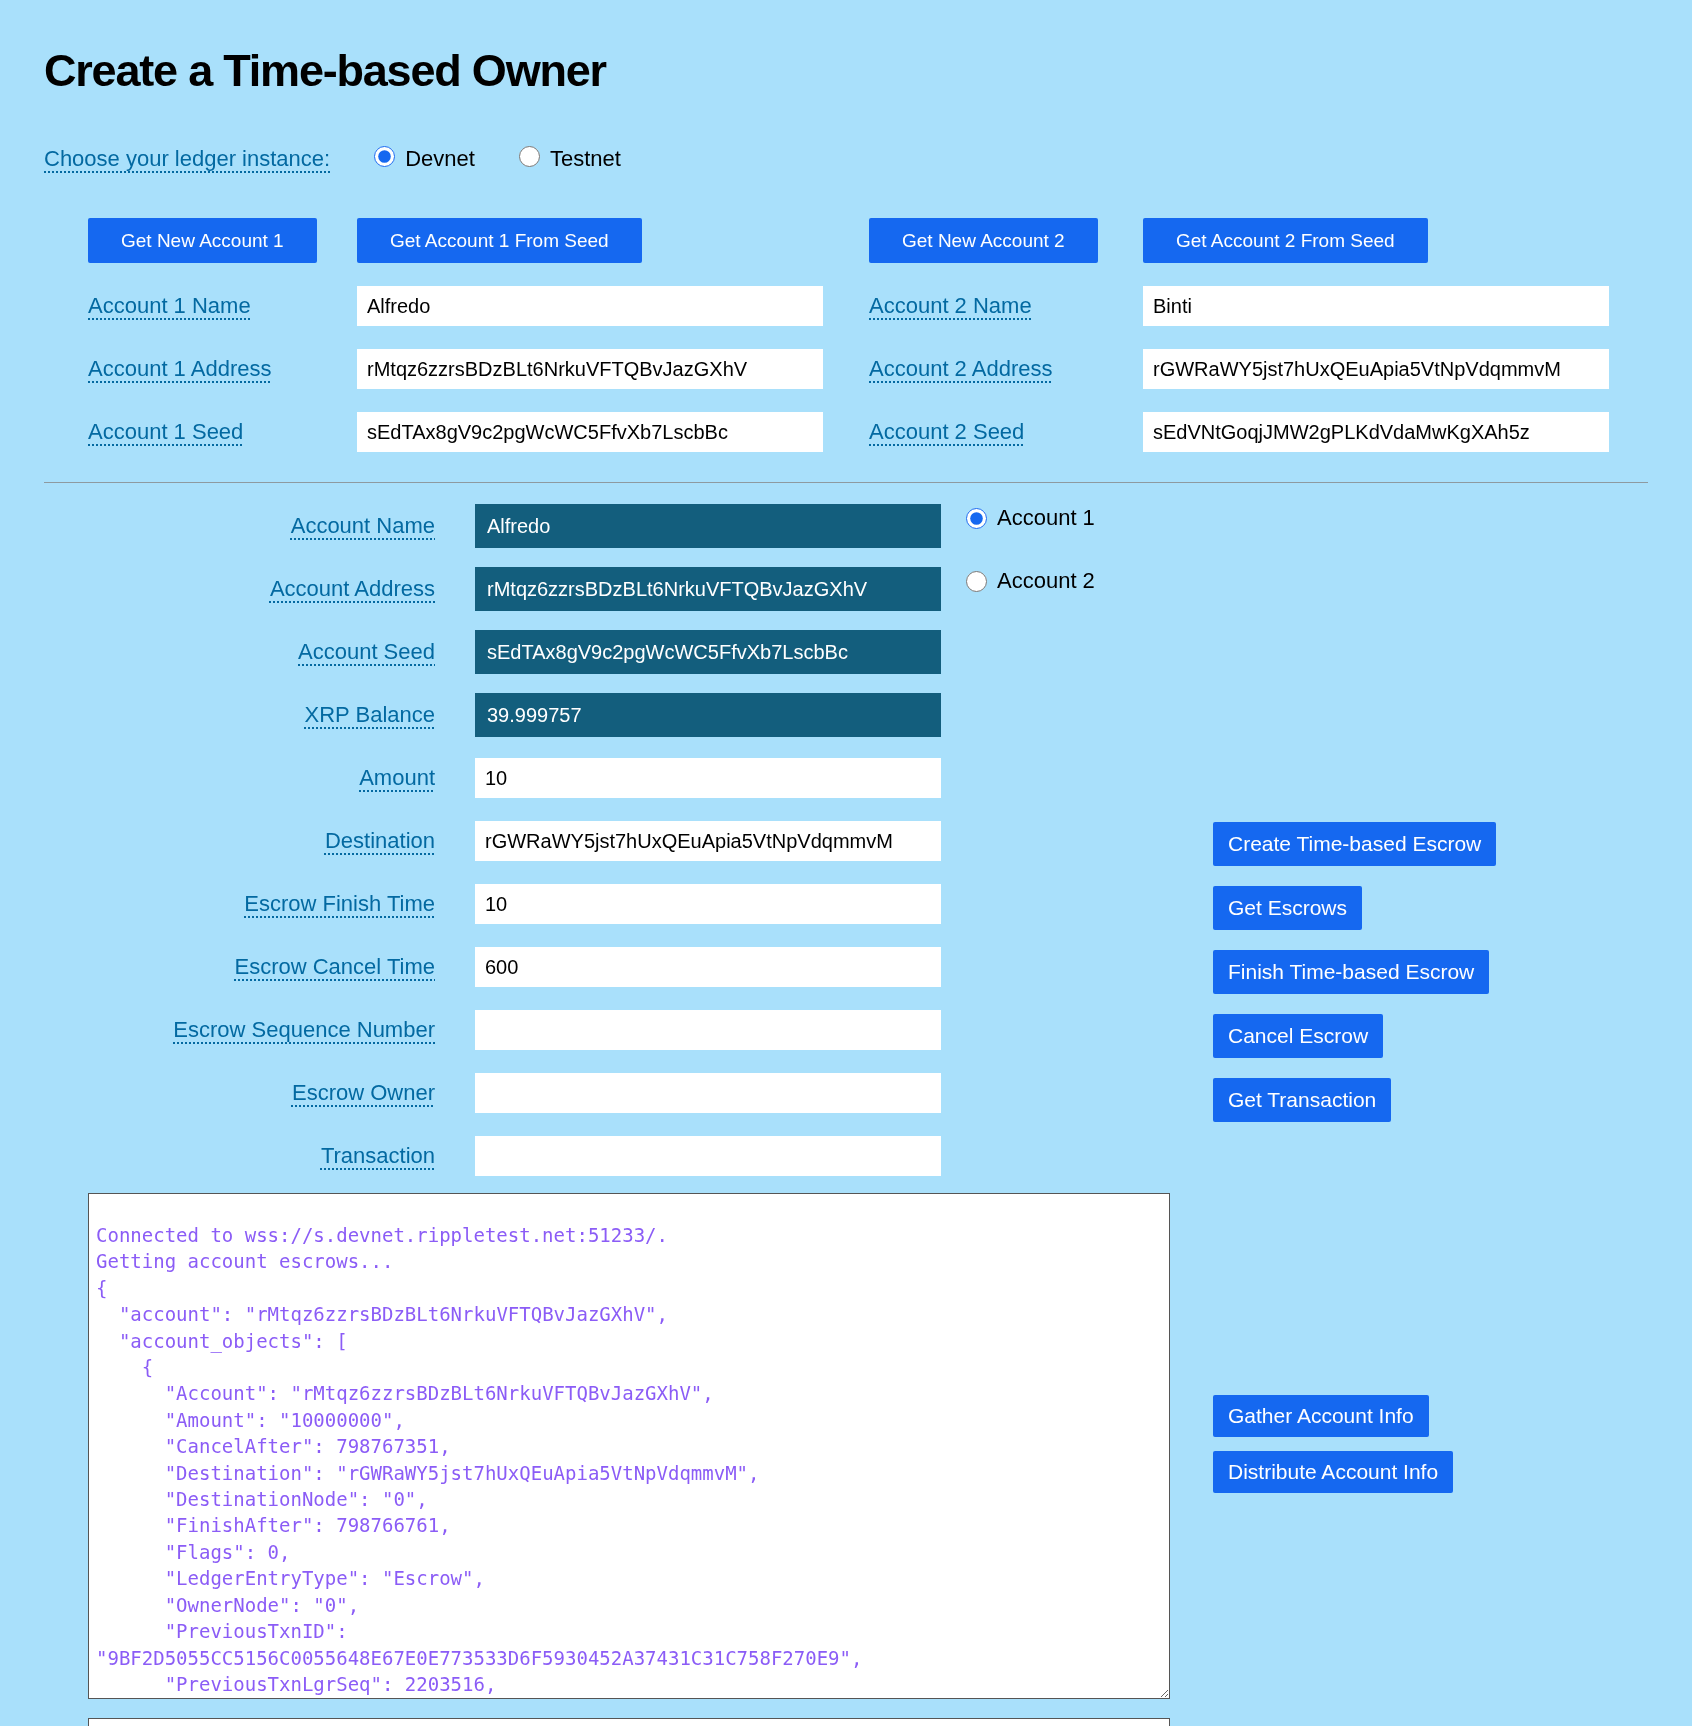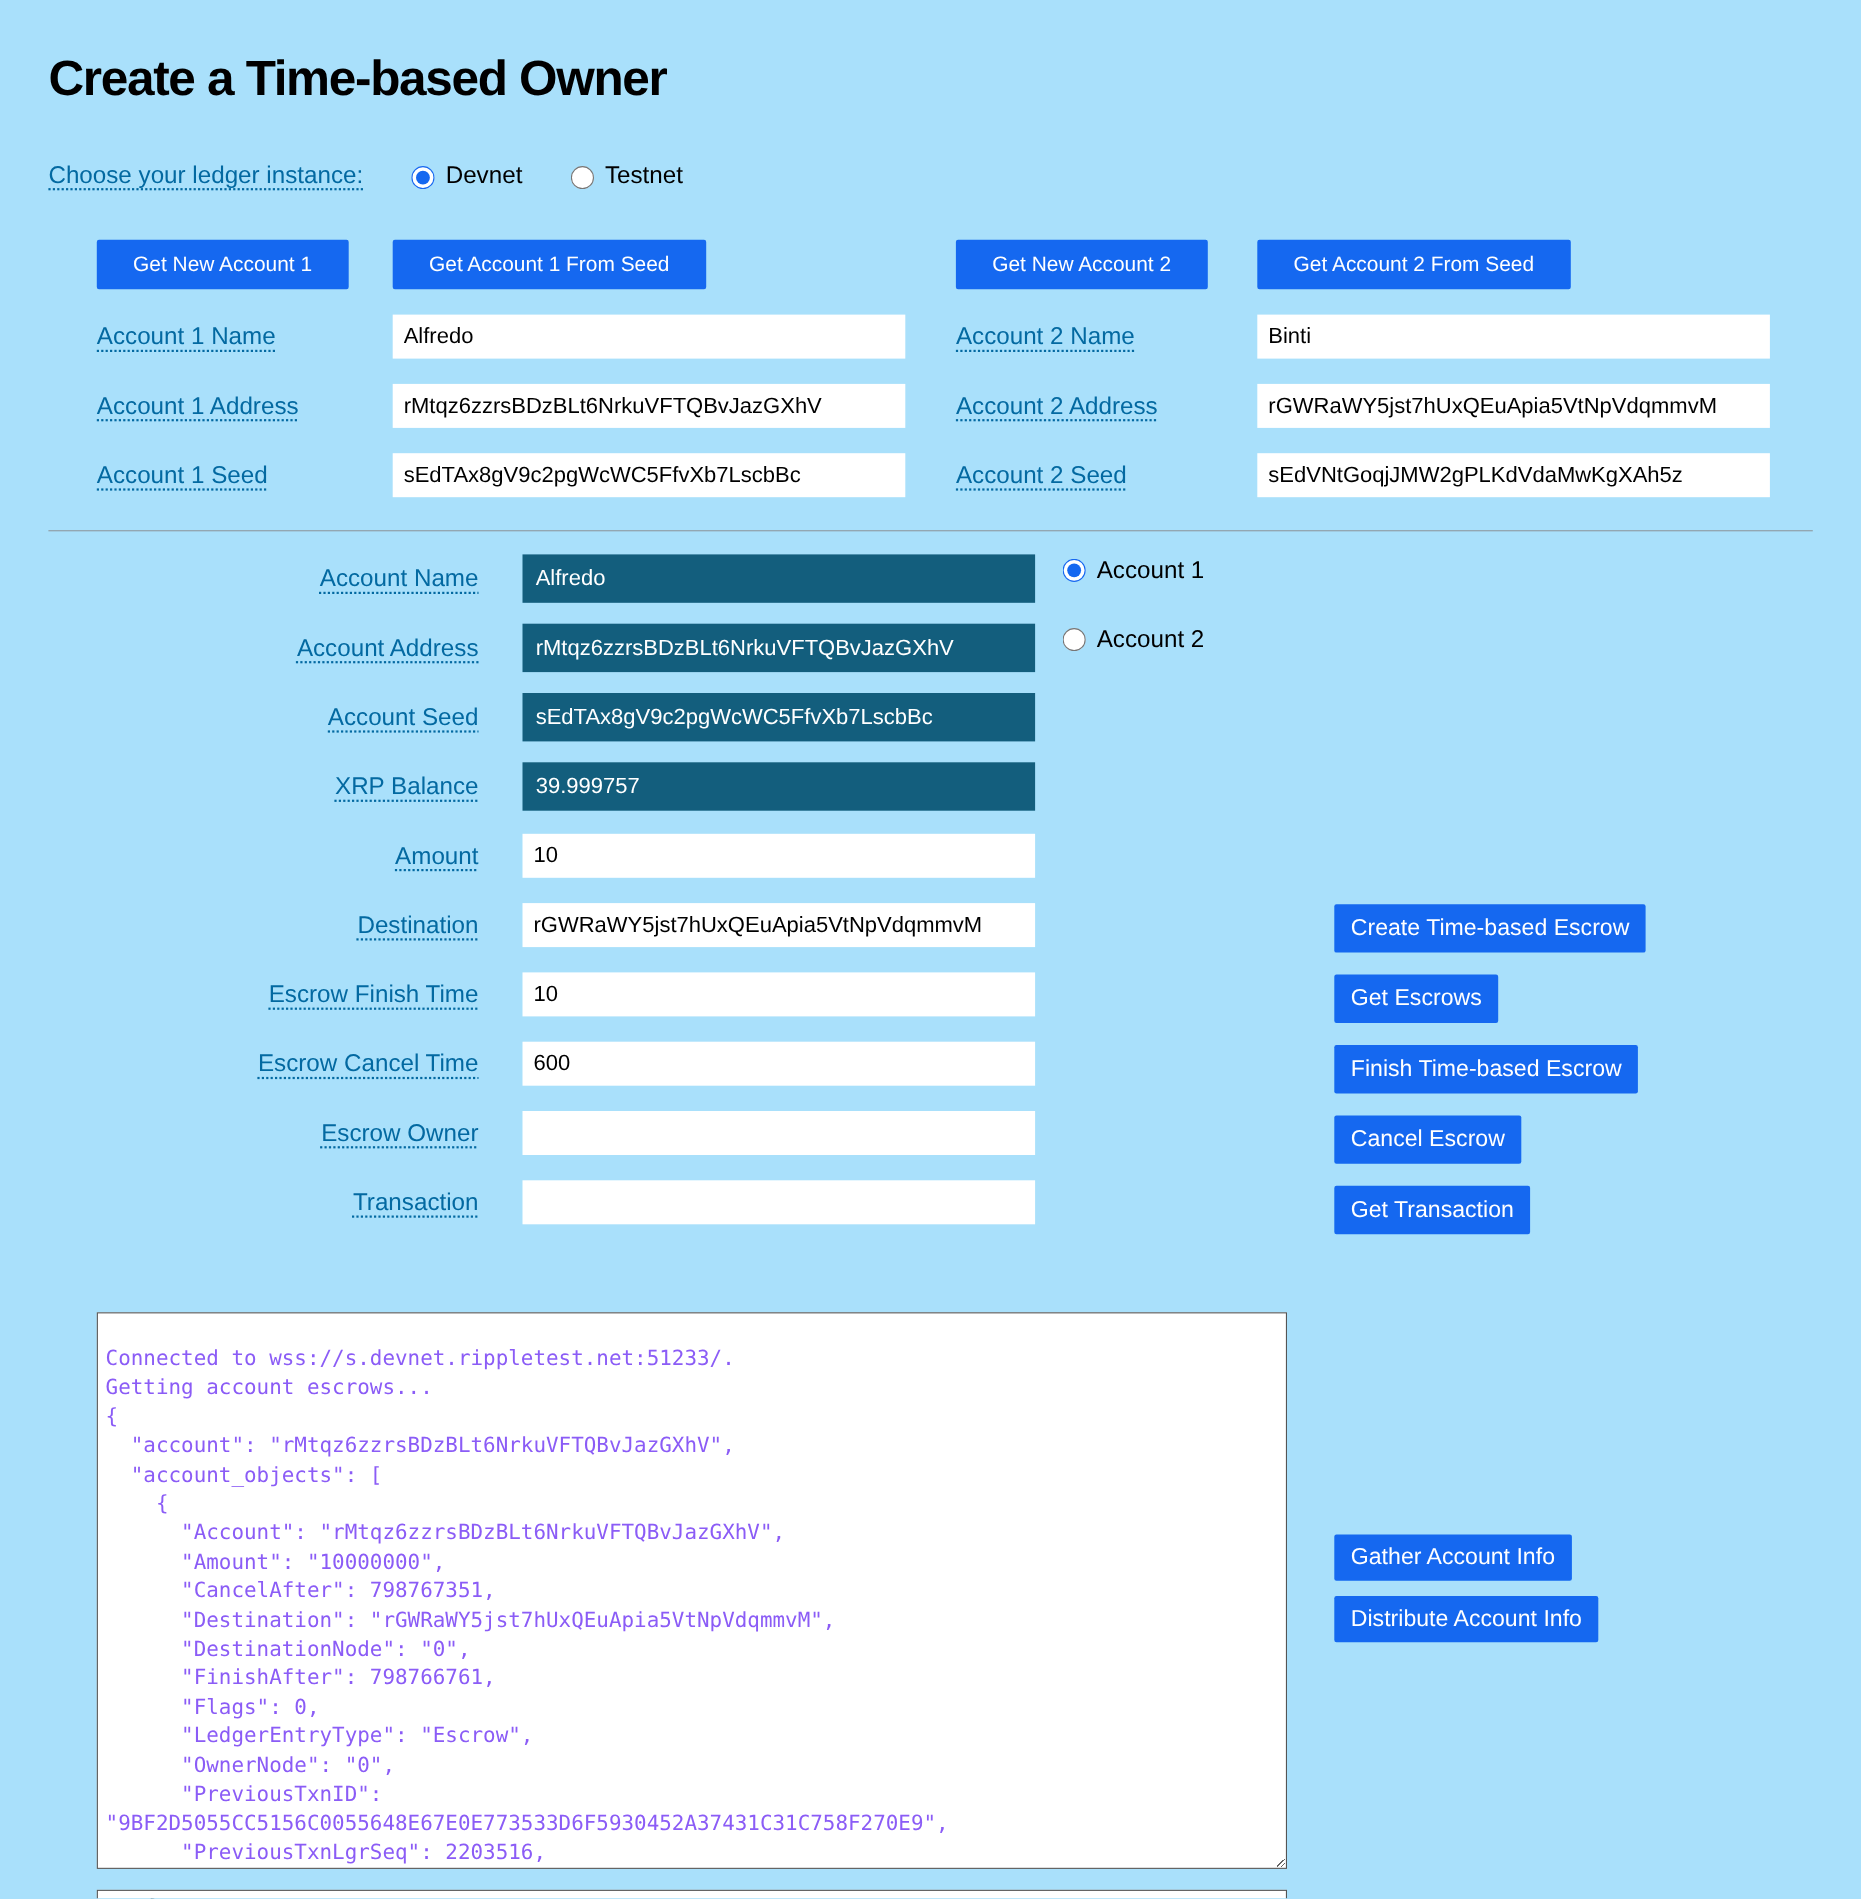--- a/index.html
+++ b/index.html
@@ -20,21 +20,21 @@
     text-decoration-thickness: 1.5px;
     text-underline-offset: 5px;
   }
 
   
   .ledger-row {
     margin: 52px 0 0 44px;
     display: flex; align-items: center; height: 26px;
     font-size: 22px;
   }
-  .ledger-row .radio-opt { display: flex; align-items: flex-end; margin-left: 44px; }
+  .ledger-row .radio-opt { display: flex; align-items: flex-start; margin-left: 44px; }
   .radio-opt input[type="radio"] {
     width: 21px; height: 21px; accent-color: #1568f0; margin-right: 10px;
   }
   .radio-opt label { font-size: 22px; color: #000; }
 
   
   .setup-grid {
     margin: 46px 0 0 88px;
     display: grid;
     grid-template-columns: 269px 512px 274px 466px;
@@ -168,20 +168,24 @@
       <span class="form-label dotted-label">Destination</span>
       <input class="form-input" value="rGWRaWY5jst7hUxQEuApia5VtNpVdqmmvM" style="">
     </div>
     <div class="form-row">
       <span class="form-label dotted-label">Escrow Finish Time</span>
       <input class="form-input" value="10" style="">
     </div>
     <div class="form-row">
       <span class="form-label dotted-label">Escrow Cancel Time</span>
       <input class="form-input" value="600" style="">
+    </div>
+    <div class="form-row">
+      <span class="form-label dotted-label">Escrow Sequence Number</span>
+      <input class="form-input" value="" style="">
     </div>
     <div class="form-row">
       <span class="form-label dotted-label">Escrow Owner</span>
       <input class="form-input" value="" style="">
     </div>
     <div class="form-row">
       <span class="form-label dotted-label">Transaction</span>
       <input class="form-input" value="" style="">
     </div>
   </div>

